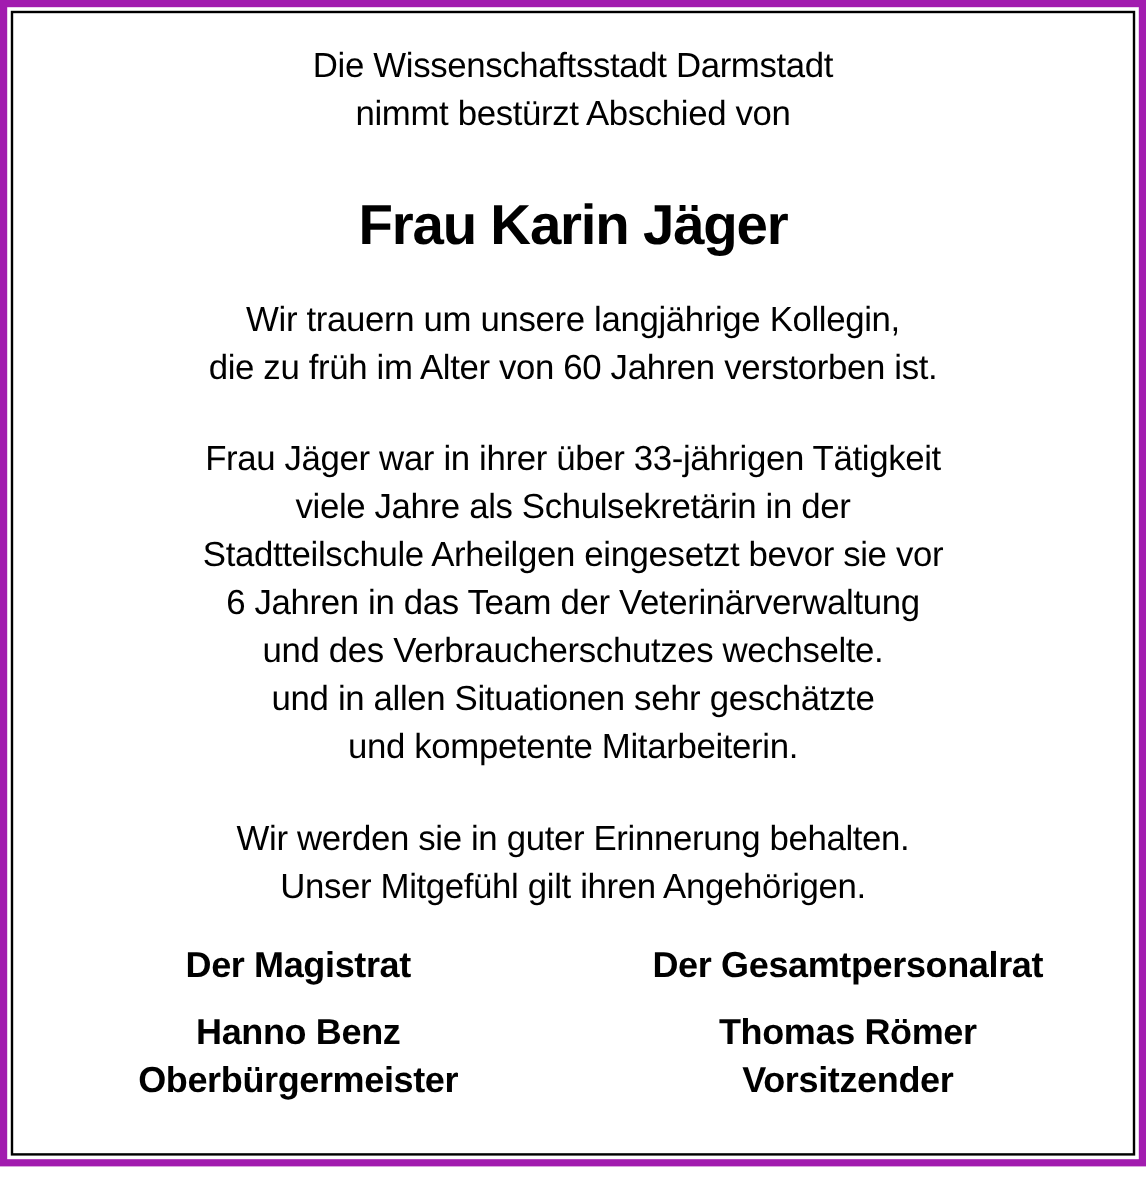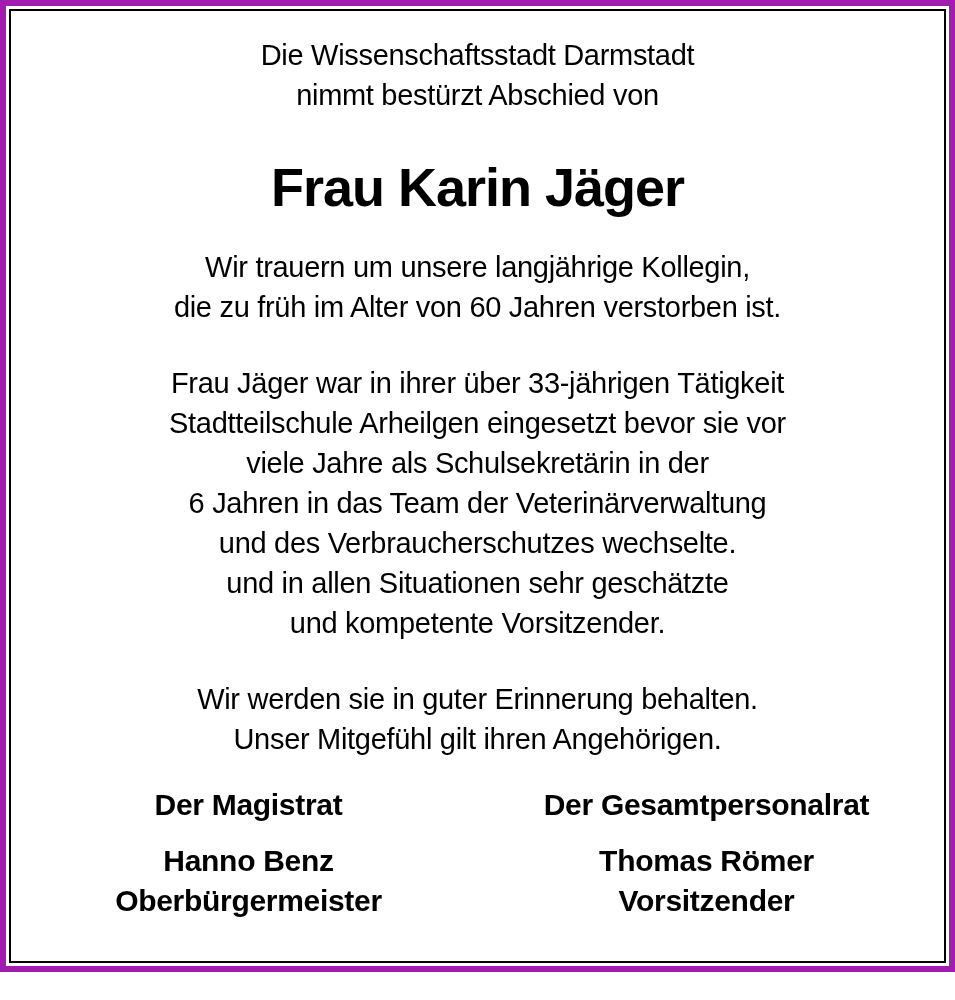--- a/index.html
+++ b/index.html
@@ -30,21 +30,21 @@
   .center-line {
     text-align: center;
     font-size: 29px;
     line-height: 40px;
     letter-spacing: -0.3px;
     white-space: nowrap;
   }
   .intro-block { margin-top: 0; }
   .deceased-name {
     text-align: center;
-    font-size: 54px;
+    font-size: 47px;
     line-height: 72px;
     font-weight: bold;
     letter-spacing: -1px;
     margin-top: 36px;
     white-space: nowrap;
   }
   .mourning-block { margin-top: 24px; }
   .bio-block { margin-top: 36px; }
   .remembrance-block { margin-top: 36px; }
   .signature-row {
@@ -86,26 +86,26 @@
 
     <div class="deceased-name">Frau Karin Jäger</div>
 
     <div class="mourning-block">
       <div class="center-line">Wir trauern um unsere langjährige Kollegin,</div>
       <div class="center-line">die zu früh im Alter von 60 Jahren verstorben ist.</div>
     </div>
 
     <div class="bio-block">
       <div class="center-line">Frau Jäger war in ihrer über 33-jährigen Tätigkeit</div>
+      <div class="center-line">viele Jahre als Schulsekretärin in der</div>
       <div class="center-line">Stadtteilschule Arheilgen eingesetzt bevor sie vor</div>
-      <div class="center-line">viele Jahre als Schulsekretärin in der</div>
       <div class="center-line">6 Jahren in das Team der Veterinärverwaltung</div>
       <div class="center-line">und des Verbraucherschutzes wechselte.</div>
       <div class="center-line">und in allen Situationen sehr geschätzte</div>
-      <div class="center-line">und kompetente Vorsitzender.</div>
+      <div class="center-line">und kompetente Mitarbeiterin.</div>
     </div>
 
     <div class="remembrance-block">
       <div class="center-line">Wir werden sie in guter Erinnerung behalten.</div>
       <div class="center-line">Unser Mitgefühl gilt ihren Angehörigen.</div>
     </div>
 
     <div class="signature-row">
       <div class="signature-col">
         <div class="org-name">Der Magistrat</div>

